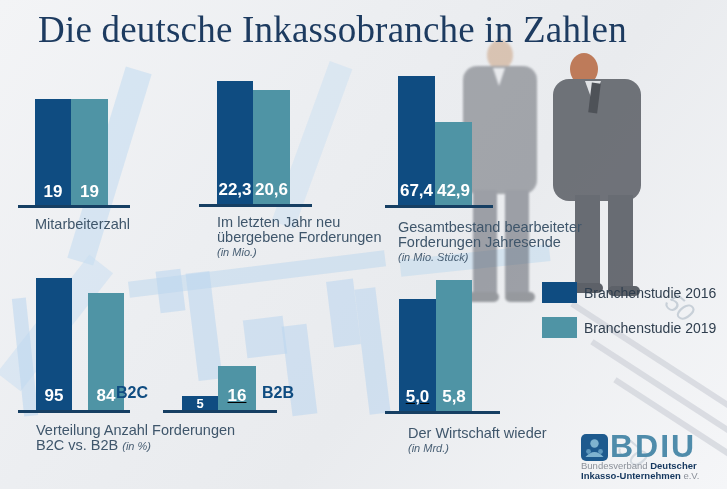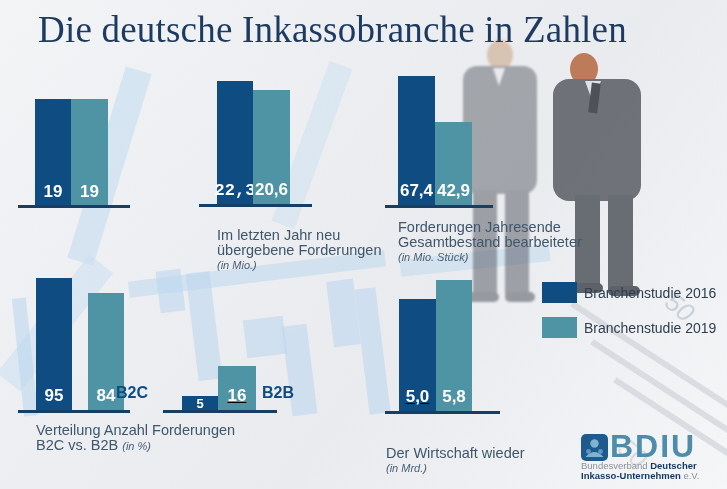--- a/index.html
+++ b/index.html
@@ -91,49 +91,50 @@
 
   <div>
     <div class="bar dark" style="left:35px;top:99px;width:36px;height:108px;">
       <span class="val">19</span>
     </div>
     <div class="bar teal" style="left:71px;top:99px;width:37px;height:108px;">
       <span class="val">19</span>
     </div>
     <div class="axis" style="left:18px;top:205px;width:112px;"></div>
     <div class="cap" style="left:35px;top:217px;">
-    </div>
-  </div>
-
-  <div>
-    <div class="bar dark" style="left:217px;top:81px;width:36px;height:124px;font-family:Liberation Mono, monospace;">
+      <div>Mitarbeiterzahl</div>
+    </div>
+  </div>
+
+  <div>
+    <div class="bar dark" style="left:217px;top:81px;width:36px;height:124px;">
       <span class="val">22,3</span>
     </div>
     <div class="bar teal" style="left:253px;top:90px;width:37px;height:115px;">
       <span class="val">20,6</span>
     </div>
     <div class="axis" style="left:199px;top:204px;width:113px;"></div>
-    <div class="cap" style="left:217px;top:228px;">
+    <div class="cap" style="left:217px;top:215px;">
       <div>Im letzten Jahr neu</div>
       <div>übergebene Forderungen</div>
       <div class="unit">(in Mio.)</div>
     </div>
   </div>
 
   <div>
     <div class="bar dark" style="left:398px;top:76px;width:37px;height:130px;">
       <span class="val">67,4</span>
     </div>
     <div class="bar teal" style="left:435px;top:122px;width:37px;height:84px;">
       <span class="val">42,9</span>
     </div>
     <div class="axis" style="left:385px;top:205px;width:108px;"></div>
     <div class="cap" style="left:398px;top:220px;">
+      <div>Gesamtbestand bearbeiteter</div>
       <div>Forderungen Jahresende</div>
-      <div>Gesamtbestand bearbeiteter</div>
       <div class="unit">(in Mio. Stück)</div>
     </div>
   </div>
 
   <div>
     <div class="bar dark" style="left:36px;top:278px;width:36px;height:133px;">
       <span class="val">95</span>
     </div>
     <div class="bar teal" style="left:72px;top:293px;width:36px;height:118px;margin-left:16px;">
       <span class="val">84</span>
@@ -160,21 +161,21 @@
   </div>
 
   <div>
     <div class="bar dark" style="left:399px;top:299px;width:37px;height:113px;text-decoration:underline;">
       <span class="val">5,0</span>
     </div>
     <div class="bar teal" style="left:436px;top:280px;width:36px;height:132px;">
       <span class="val">5,8</span>
     </div>
     <div class="axis" style="left:385px;top:411px;width:115px;"></div>
-    <div class="cap" style="left:386px;top:426px;margin-top:20px;">
+    <div class="cap" style="left:408px;top:426px;">
       <div>Der Wirtschaft wieder</div>
       <div class="unit">(in Mrd.)</div>
     </div>
   </div>
 
   <div>
     <div class="sw" style="left:542px;top:282px;background:#0f4c81;"></div>
     <div class="leg-label" style="left:584px;top:285px;">Branchenstudie 2016</div>
     <div class="sw" style="left:542px;top:317px;background:#4f94a5;"></div>
     <div class="leg-label" style="left:584px;top:320px;">Branchenstudie 2019</div>

